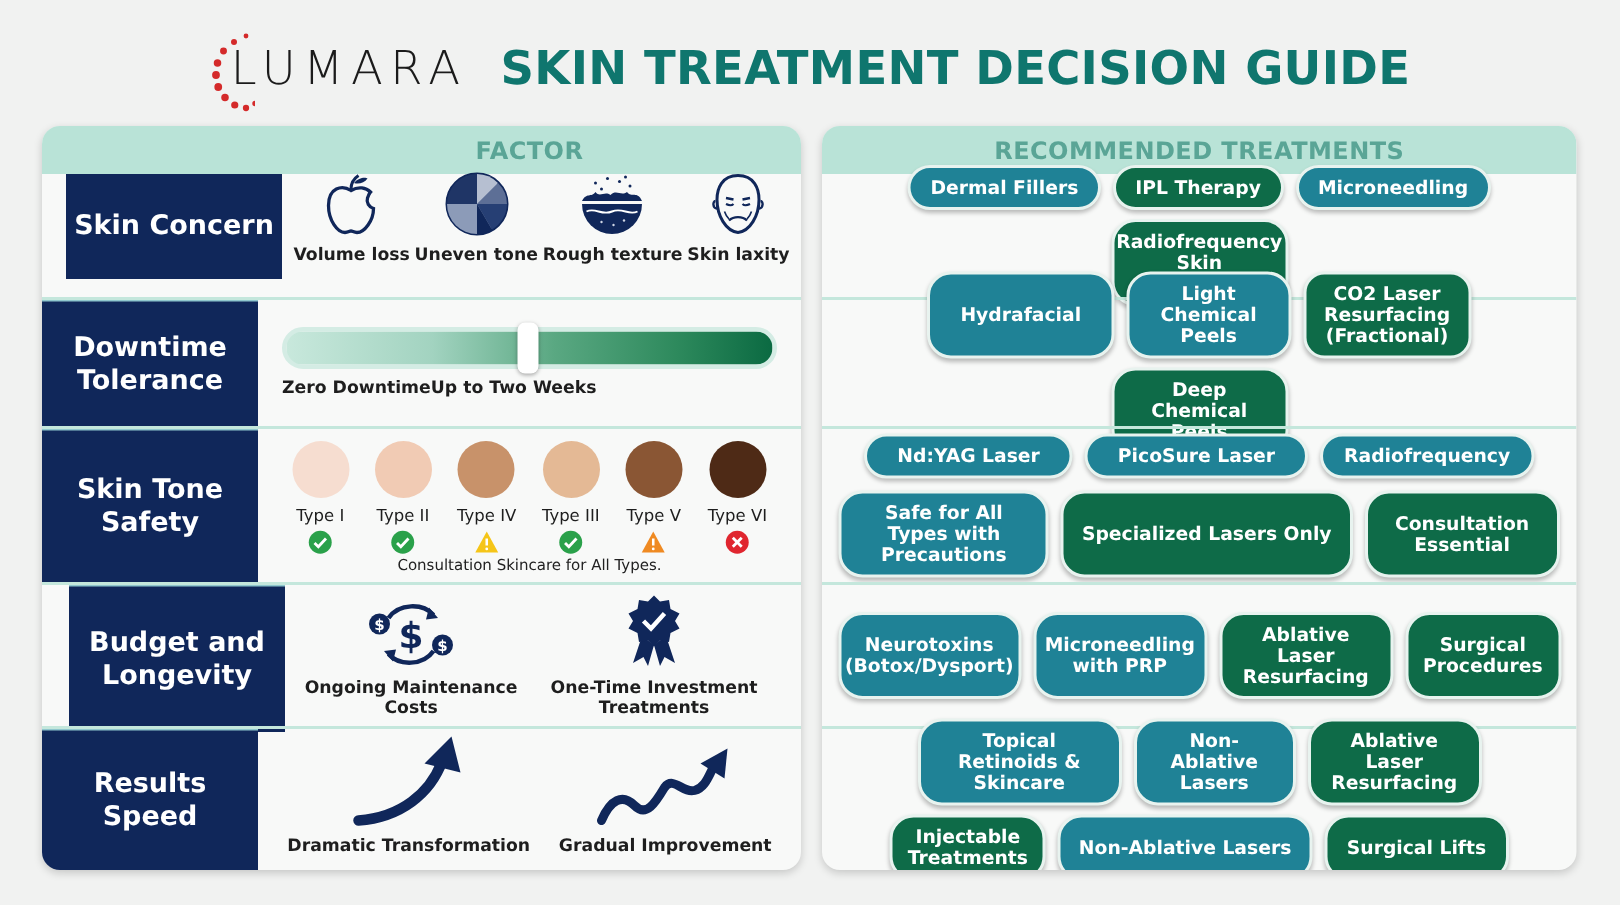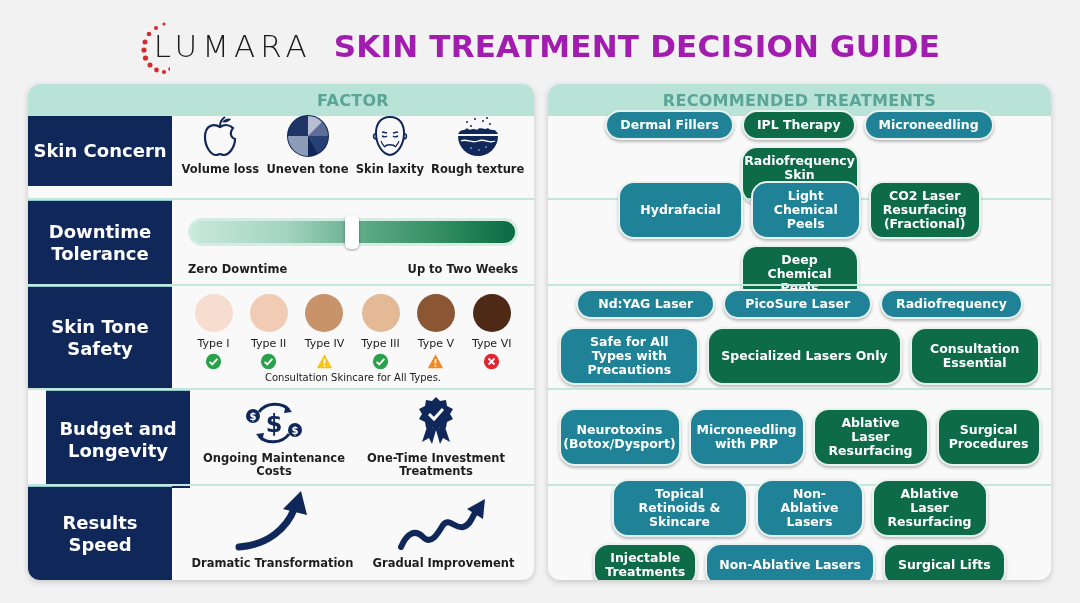--- a/index.html
+++ b/index.html
@@ -3,40 +3,40 @@
 <meta charset="utf-8">
 <style>
   * { box-sizing: border-box; margin: 0; padding: 0; }
   html, body { width: 1080px; height: 603px; overflow: hidden; }
   body { background: #f1f2f1; font-family: "DejaVu Sans", sans-serif; position: relative; }
 
   .header { position: absolute; top: 12px; left: 0; width: 1080px; height: 68px; display: flex; align-items: center; justify-content: center; gap: 22px; }
   .logo { display: flex; align-items: center; position: relative; padding-left: 14px; }
   .logo svg { position: absolute; left: 0; top: -8px; }
   .logo-text { font-family: "DejaVu Sans", sans-serif; font-weight: 300; font-size: 31px; letter-spacing: 5px; color: #1b1b1b; }
-  .title { font-family: "DejaVu Sans", sans-serif; font-weight: bold; font-size: 31px; color: #a21caf; letter-spacing: 0.2px; }
+  .title { font-family: "DejaVu Sans", sans-serif; font-weight: bold; font-size: 31px; color: #0f766e; letter-spacing: 0.2px; }
 
   .panel { position: absolute; background: #f8f9f8; border-radius: 12px; box-shadow: 0 2px 6px rgba(0,0,0,0.18); overflow: hidden; }
   .left-panel { left: 28px; top: 84px; width: 506px; height: 496px; }
   .right-panel { left: 548px; top: 84px; width: 503px; height: 496px; }
   .panel-head { height: 32px; background: #b9e3d7; color: #5aa596; font-weight: bold; font-size: 16px; display: flex; align-items: center; justify-content: center; letter-spacing: 0.3px; }
   .left-panel .panel-head { padding-left: 144px; }
 
   .row { position: absolute; left: 0; width: 100%; border-top: 2px solid #c4e7dc; display: flex; }
   .row-label { width: 144px; height: 100%; background: #10275a; color: #fff; font-weight: bold; font-size: 18px; line-height: 22px; display: flex; align-items: center; justify-content: center; text-align: center; border-top: 1px solid #8fc7ce; }
   .row-body { flex: 1; height: 100%; position: relative; }
 
   .concern-items { display: flex; justify-content: space-around; align-items: flex-end; height: 100%; padding: 8px 6px 10px; }
   .concern { display: flex; flex-direction: column; align-items: center; gap: 4px; }
   .concern span { font-size: 11.5px; font-weight: bold; color: #1e1e1e; white-space: nowrap; }
 
   .slider-wrap { position: absolute; left: 16px; right: 16px; top: 18px; }
   .track { height: 28px; border-radius: 14px; border: 3px solid #d4ece4; background: linear-gradient(90deg, #c8e8dc 0%, #a2d3c0 30%, #5aa882 55%, #2e8a5d 80%, #0b6a42 100%); position: relative; }
   .thumb { position: absolute; left: 154px; top: -6px; width: 14px; height: 34px; background: #fff; border-radius: 5px; box-shadow: 0 1px 3px rgba(0,0,0,0.35); }
-  .slider-labels { display: flex; justify-content: space-between; margin-top: 16px; font-size: 11.5px; font-weight: bold; color: #1e1e1e; }
+  .slider-labels { display: flex; margin-top: 5px; font-size: 11.5px; font-weight: bold; color: #1e1e1e; }
 
   .tones { display: flex; justify-content: space-around; padding: 8px 14px 0; }
   .tone { display: flex; flex-direction: column; align-items: center; }
   .swatch { width: 38px; height: 38px; border-radius: 50%; }
   .tone-label { font-size: 11px; font-weight: normal; color: #1e1e1e; margin-top: 5px; }
   .status { width: 17px; height: 17px; margin-top: 3px; }
   .tone-note { text-align: center; font-size: 10px; color: #222; margin-top: 2px; }
 
   .two-col { display: flex; justify-content: space-around; align-items: flex-end; height: 100%; padding: 0 10px 10px; }
   .col-item { display: flex; flex-direction: column; align-items: center; gap: 6px; }
@@ -67,21 +67,21 @@
       </g>
     </svg>
     <span class="logo-text">LUMARA</span>
   </div>
   <div class="title">SKIN TREATMENT DECISION GUIDE</div>
 </div>
 
 <div class="panel left-panel">
   <div class="panel-head">FACTOR</div>
 
-  <div class="row" style="top:32px;height:70px;border-top:none;">
+  <div class="row" style="top:32px;height:70px;border-top:none;padding-left:16px;">
     <div class="row-label" style="border-top:none;">Skin Concern</div>
     <div class="row-body">
       <div class="concern-items">
         <div class="concern">
           <svg width="40" height="44" viewBox="0 0 40 44">
             <path d="M20 13 C14 9 5 11 5 23 C5 33 11 41 16 41 C18 41 19 40 20 40 C21 40 22 41 24 41 C29 41 35 33 35 25 C32 24 30 21 31 18 C32 15 33 14 33 14 C30 11 25 10 20 13 Z" fill="none" stroke="#10275a" stroke-width="2.2"></path>
             <path d="M20 12 C20 8 22 5 25 3" fill="none" stroke="#10275a" stroke-width="2"></path>
             <path d="M22 8 C25 4 30 4 31 5 C29 8 25 9 22 8 Z" fill="#10275a"></path>
           </svg>
           <span>Volume loss</span>
@@ -90,31 +90,20 @@
           <svg width="44" height="44" viewBox="0 0 44 44">
             <circle cx="22" cy="22" r="20" fill="#8c9bb8" stroke="#10275a" stroke-width="2"></circle>
             <path d="M22 22 L22 2 A20 20 0 0 0 2 22 Z" fill="#1f3566"></path>
             <path d="M22 22 L22 2 A20 20 0 0 1 36 8 Z" fill="#b6bfd1"></path>
             <path d="M22 22 L36 8 A20 20 0 0 1 42 22 Z" fill="#5d6f96"></path>
             <path d="M22 22 L42 22 A20 20 0 0 1 32 39 Z" fill="#263f74"></path>
             <path d="M22 22 L32 39 A20 20 0 0 1 22 42 Z" fill="#10275a"></path>
             <path d="M22 22 L22 42 A20 20 0 0 1 2 22 Z" fill="#8c9bb8"></path>
           </svg>
           <span>Uneven tone</span>
-        </div>
-        <div class="concern">
-          <svg width="40" height="44" viewBox="0 0 40 44">
-            <path d="M20 3 C9 3 6 12 6 19 C6 30 12 40 20 41 C28 40 34 30 34 19 C34 12 31 3 20 3 Z" fill="none" stroke="#10275a" stroke-width="2"></path>
-            <path d="M5 20 C3 20 3 25 6 25 M35 20 C37 20 37 25 34 25" fill="none" stroke="#10275a" stroke-width="1.6"></path>
-            <path d="M12 18 L17 19 M23 19 L28 18" stroke="#10275a" stroke-width="1.6"></path>
-            <path d="M12 22 C14 23 16 23 17 22 M23 22 C24 23 26 23 28 22" fill="none" stroke="#10275a" stroke-width="1.4"></path>
-            <path d="M14 33 C17 30 23 30 26 33" fill="none" stroke="#10275a" stroke-width="1.6"></path>
-            <path d="M11 27 C12 30 13 31 14 32 M29 27 C28 30 27 31 26 32" fill="none" stroke="#10275a" stroke-width="1.1"></path>
-          </svg>
-          <span>Skin laxity</span>
         </div>
         <div class="concern">
           <svg width="46" height="44" viewBox="0 0 46 44">
             <g fill="#10275a">
                 <circle cx="12" cy="8" r="1"></circle>
                 <circle cx="20" cy="5" r="1"></circle>
                 <circle cx="28" cy="7" r="1"></circle>
                 <circle cx="35" cy="10" r="1"></circle>
                 <circle cx="16" cy="12" r="1"></circle>
                 <circle cx="32" cy="4" r="1"></circle>
@@ -123,20 +112,31 @@
             <path d="M3 22 L43 22 A20 20 0 0 1 3 22 Z" fill="#10275a"></path>
             <path d="M6 27 C12 24 16 30 23 27 C30 24 34 30 40 27" stroke="#fff" stroke-width="1.3" fill="none"></path>
             <g fill="#cfd6e4">
                 <circle cx="16" cy="34" r="0.8"></circle>
                 <circle cx="24" cy="36" r="0.8"></circle>
                 <circle cx="31" cy="33" r="0.8"></circle>
               </g>
           </svg>
           <span>Rough texture</span>
         </div>
+        <div class="concern">
+          <svg width="40" height="44" viewBox="0 0 40 44">
+            <path d="M20 3 C9 3 6 12 6 19 C6 30 12 40 20 41 C28 40 34 30 34 19 C34 12 31 3 20 3 Z" fill="none" stroke="#10275a" stroke-width="2"></path>
+            <path d="M5 20 C3 20 3 25 6 25 M35 20 C37 20 37 25 34 25" fill="none" stroke="#10275a" stroke-width="1.6"></path>
+            <path d="M12 18 L17 19 M23 19 L28 18" stroke="#10275a" stroke-width="1.6"></path>
+            <path d="M12 22 C14 23 16 23 17 22 M23 22 C24 23 26 23 28 22" fill="none" stroke="#10275a" stroke-width="1.4"></path>
+            <path d="M14 33 C17 30 23 30 26 33" fill="none" stroke="#10275a" stroke-width="1.6"></path>
+            <path d="M11 27 C12 30 13 31 14 32 M29 27 C28 30 27 31 26 32" fill="none" stroke="#10275a" stroke-width="1.1"></path>
+          </svg>
+          <span>Skin laxity</span>
+        </div>
       </div>
     </div>
   </div>
 
   <div class="row" style="top:114px;height:86px;">
     <div class="row-label">Downtime Tolerance</div>
     <div class="row-body">
       <div class="slider-wrap">
         <div class="track">
           <div class="thumb"></div>

